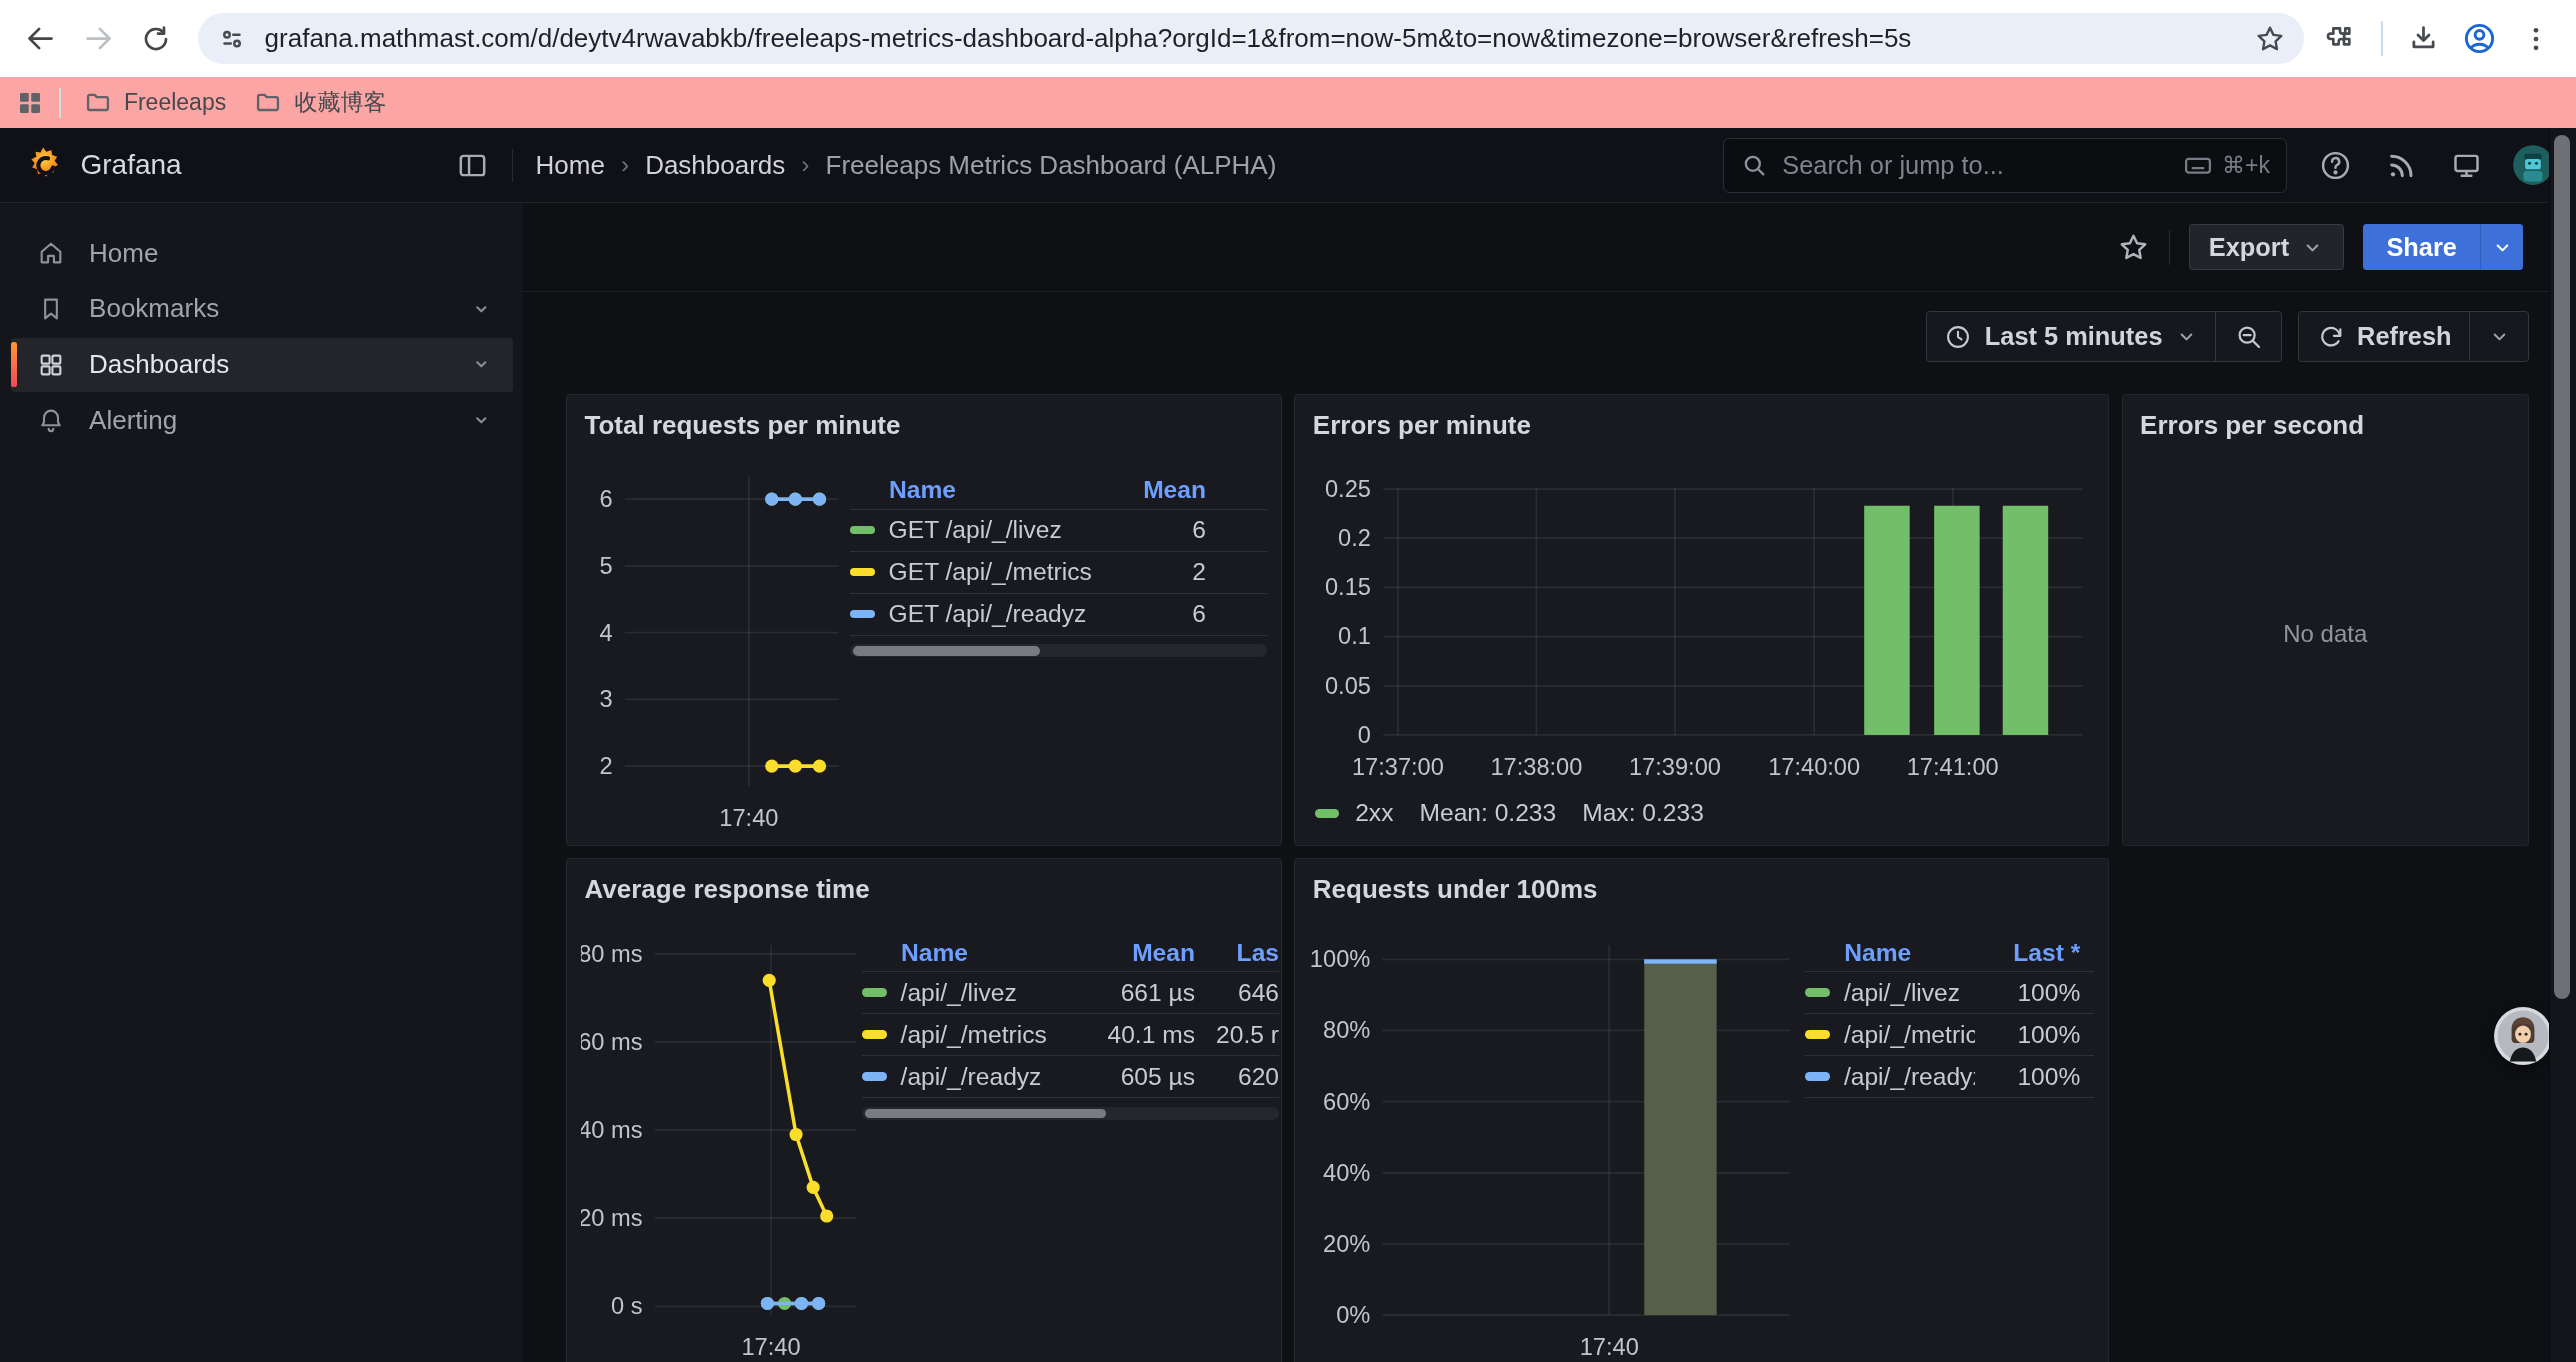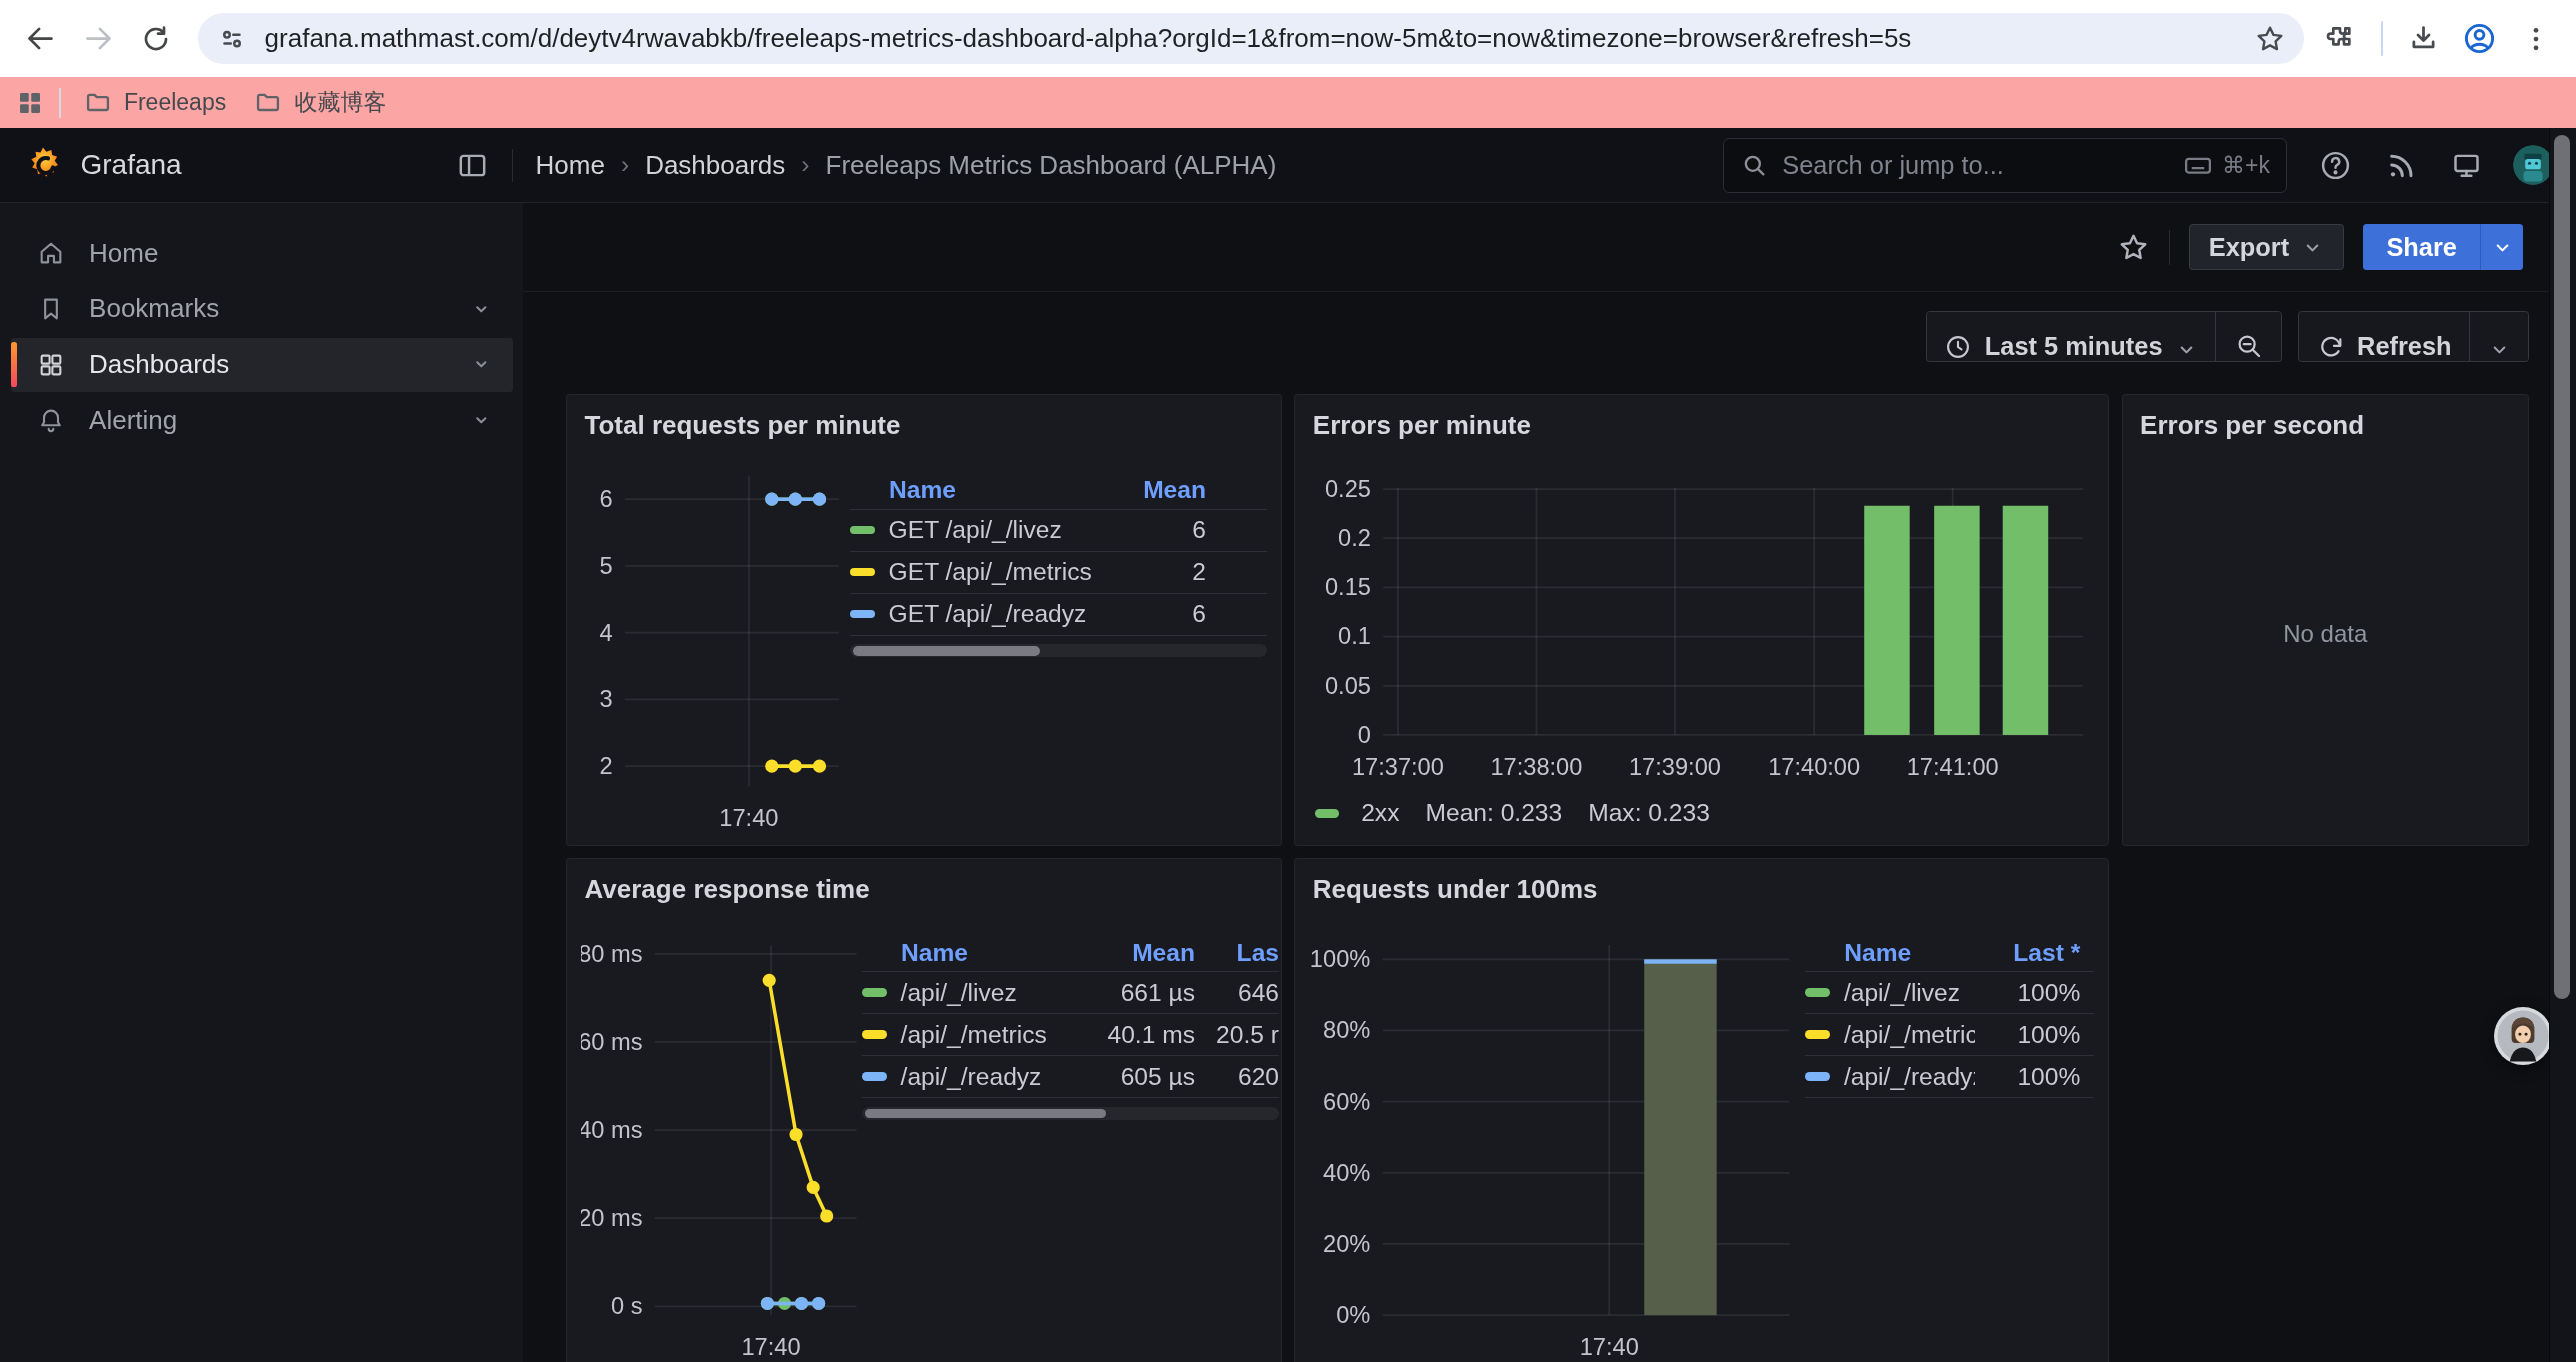--- a/index.html
+++ b/index.html
@@ -59,21 +59,21 @@
   .tb-star{color:#b1b3bc;display:flex;}
   .tb-divider{width:0.9px;height:35px;background:#2a2b31;}
   .btn{height:46px;display:flex;align-items:center;border-radius:3.5px;font-size:25.4px;font-weight:bold;}
   .btn-export{background:#22242b;border:0.9px solid #393b43;color:#d5d6dc;padding:0 19px;gap:12.3px;}
   .share-split{display:flex;}
   .share-main{height:46px;display:flex;align-items:center;padding:0 23px;background:#3d71d9;color:#fff;font-size:25.4px;font-weight:bold;border-radius:3.5px 0 0 3.5px;}
   .share-caret{width:42px;height:46px;display:flex;align-items:center;justify-content:center;background:#3d71d9;border-left:0.9px solid #2f5cb8;border-radius:0 3.5px 3.5px 0;color:#fff;}
   .scrollarea{flex:1;padding:19px 47px 0 43px;overflow:hidden;}
   .time-row{display:flex;justify-content:flex-end;gap:16px;margin-bottom:32px;}
   .t-group{display:flex;align-items:stretch;height:51px;border:0.9px solid #35373e;background:#17181e;border-radius:3.5px;font-size:25.4px;font-weight:bold;color:#d3d4da;box-sizing:border-box;}
-  .t-seg{display:flex;align-items:flex-end;gap:12.3px;padding:0 17.5px;}
+  .t-seg{display:flex;align-items:center;gap:12.3px;padding:0 17.5px;}
   .t-sep{width:0.9px;background:#35373e;}
   .t-ic{display:flex;color:#c6c7cf;}
   
   .prow{display:flex;gap:12.3px;}
   .prow2{margin-top:12.3px;}
   .panel{background:#181a20;border:0.9px solid #25272d;border-radius:3.5px;padding:10.5px 14px;box-sizing:border-box;overflow:hidden;}
   .p1,.p4{width:716px;flex:0 0 auto;}
   .p2,.p5{width:815px;flex:0 0 auto;}
   .p3{flex:1;}
   .p1,.p2,.p3{height:452px;}
@@ -97,21 +97,21 @@
   [data-legend="total_requests"] .lg-col-1{margin-right:61px;}
   [data-legend="avg_response"] .lg-col-1{width:149px;}
   [data-legend="avg_response"] .lg-col-2{width:84px;overflow:hidden;}
   [data-legend="under_100ms"] .lg-col-1{width:105px;margin-right:14px;}
   .lg-scroll{height:13px;background:#26272d;border-radius:7px;margin-top:8.8px;position:relative;}
   .lg-thumb{position:absolute;left:2.6px;top:1.8px;bottom:1.8px;width:45%;background:#7a7b82;border-radius:5.3px;}
   [data-legend="avg_response"] .lg-thumb{width:58%;}
   
   .p2-col{display:flex;flex-direction:column;width:100%;}
   .inline-legend{display:flex;align-items:center;gap:26px;margin-top:8.8px;padding-left:5.3px;font-size:24.6px;color:#c9cad2;}
-  .il-name{display:flex;align-items:center;gap:8px;}
+  .il-name{display:flex;align-items:center;gap:2px;}
   
   .float-avatar{position:absolute;left:2494px;top:879px;width:58px;height:58px;border-radius:50%;z-index:30;box-shadow:0 3.5px 12.3px rgba(0,0,0,0.5);}
   .page-scroll{position:absolute;right:0;top:0;width:26px;height:100%;background:#131419;border-left:0.9px solid #08090c;z-index:40;}
   .page-thumb{position:absolute;left:4.4px;top:7px;width:16px;height:864px;background:#6f7076;border-radius:8px;}
 </style>
 </head>
 <body>
 
 <div class="browser">
   <div class="btb">

